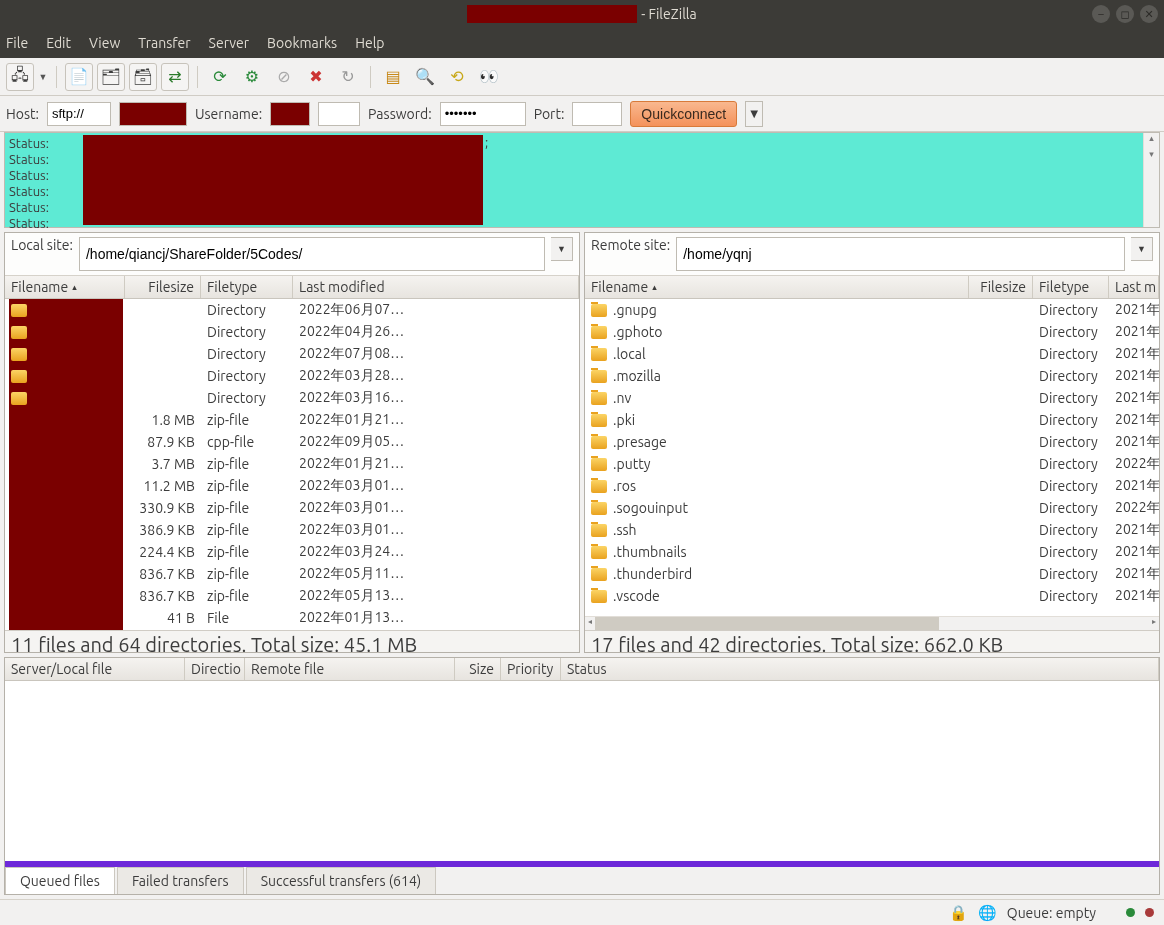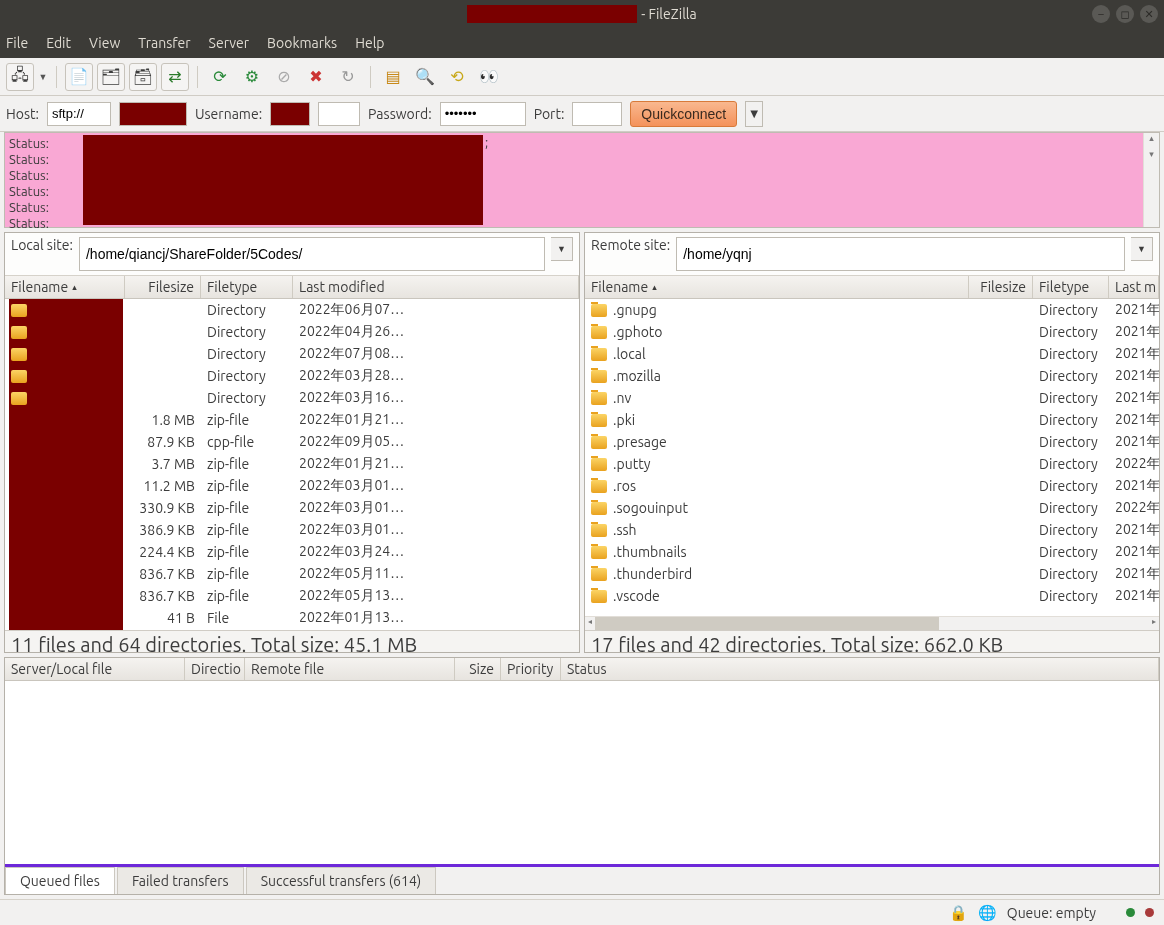--- a/index.html
+++ b/index.html
@@ -98,21 +98,21 @@
     border-radius:3px;
     font-size:14px;
   }
   .qc-dropdown-btn {
     border:1px solid #bfbbb2; width:18px;height:26px;
     display:flex;align-items:center;justify-content:center;background:#f2f1f0;
   }
   .log-area {
     border:1px solid #bfbbb2;
     margin:0 4px 4px 4px;
-    background:#f9a8d4;
+    background:#5eead4;
     height:96px;
     padding:2px 4px;
     position:relative;
   }
   .log-line { display:flex; font-size:13px; height:16px; align-items:center;}
   .log-label { width:70px; }
   .log-redact-block {
     position:absolute; left:78px; top:2px; width:400px; height:90px; background:#7a0000;
   }
   .log-scrollbar { position:absolute; right:0;top:0;bottom:0;width:16px;background:#f2f1f0;border-left:1px solid #e2ded8; }
@@ -187,21 +187,21 @@
     height:238px;
   }
   .queue-header {
     display:flex;
     background: linear-gradient(#f5f3f0,#e7e4df);
     border-bottom:1px solid #c9c5bd;
     font-size:14px;
   }
   .queue-body{flex:1;background:#fff;}
   .queue-tabs {
-    display:flex; background:#f2f1f0; border-top:3px solid #6d28d9;
+    display:flex; background:#f2f1f0; border-top:6px solid #6d28d9;
   }
   .queue-tab {
     padding:5px 14px; border:1px solid #ccc8c0;border-bottom:none; font-size:14px;
     background:#ebe9e5; margin-right:2px; border-radius:0 0 0 0;
   }
   .queue-tab.active { background:#fff; }
   .statusbar {
     height:26px; background:#f2f1f0; border-top:1px solid #d6d2ca;
     display:flex; align-items:center; justify-content:flex-end; gap:10px; padding:0 10px;font-size:14px;
   }

